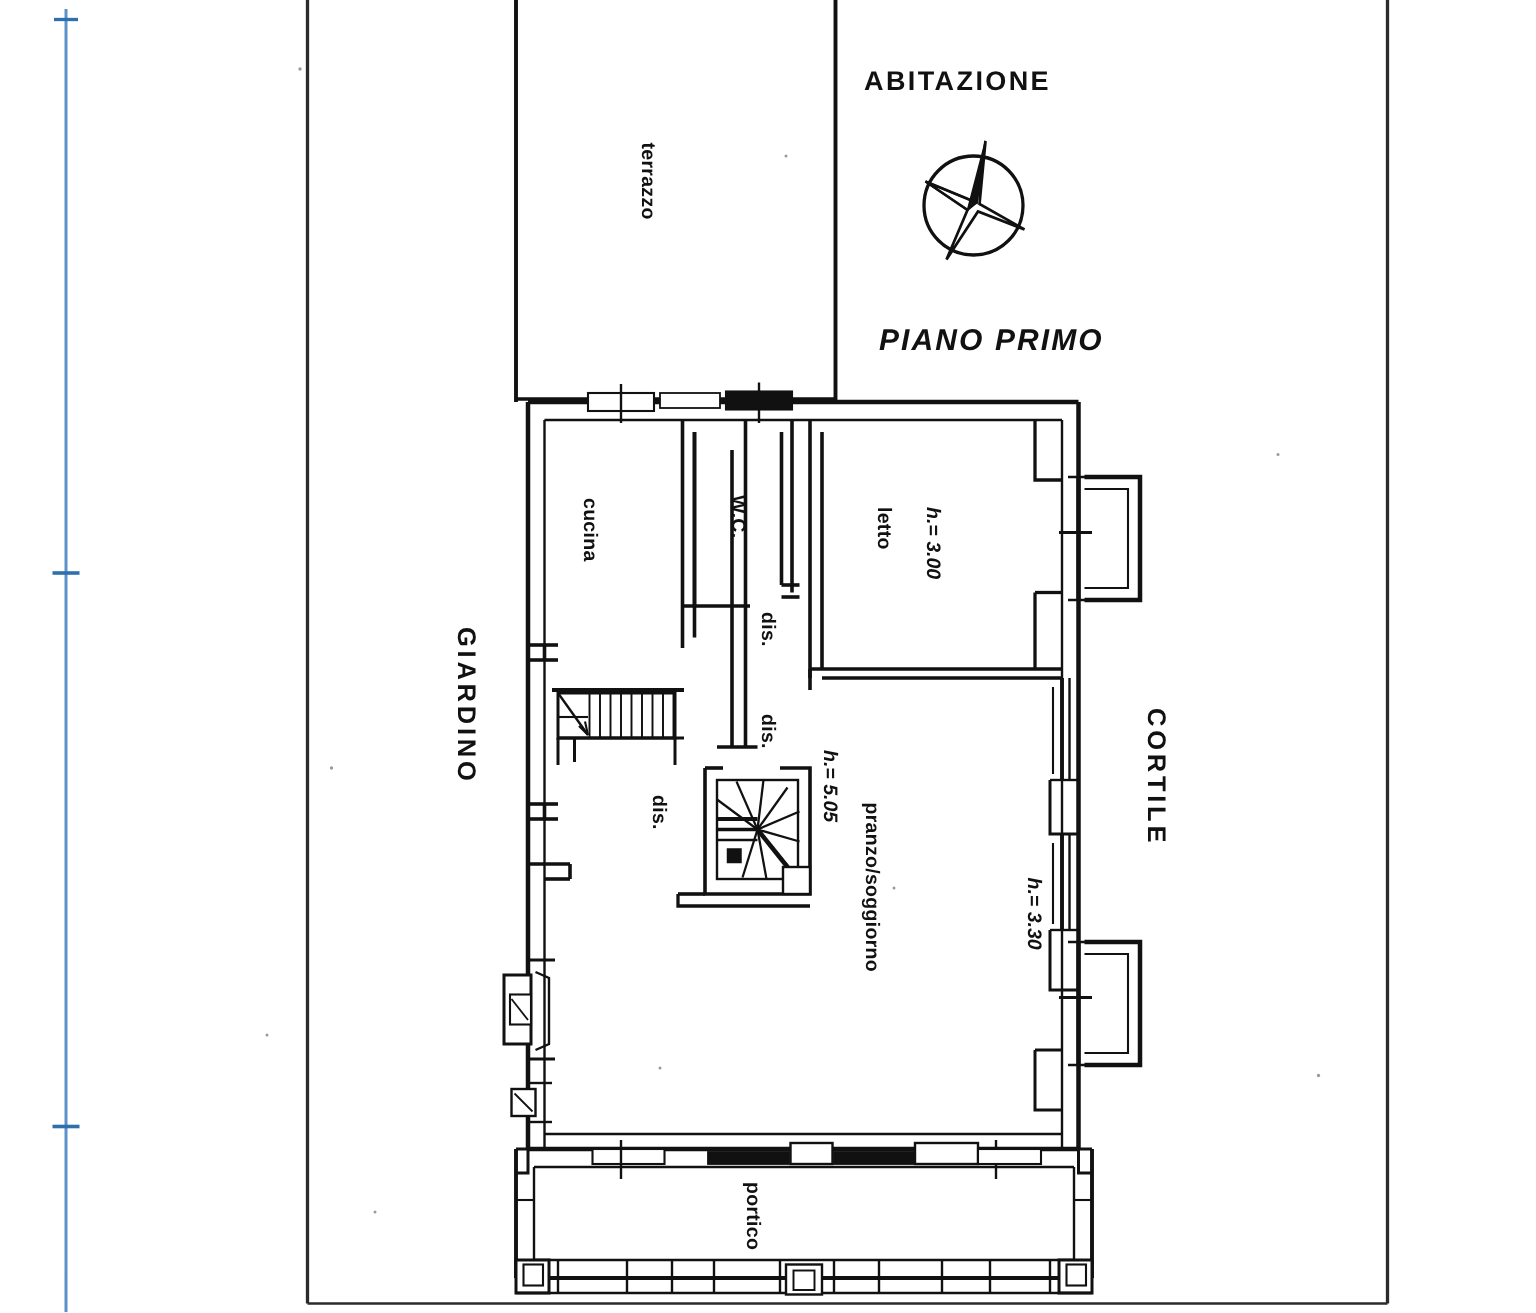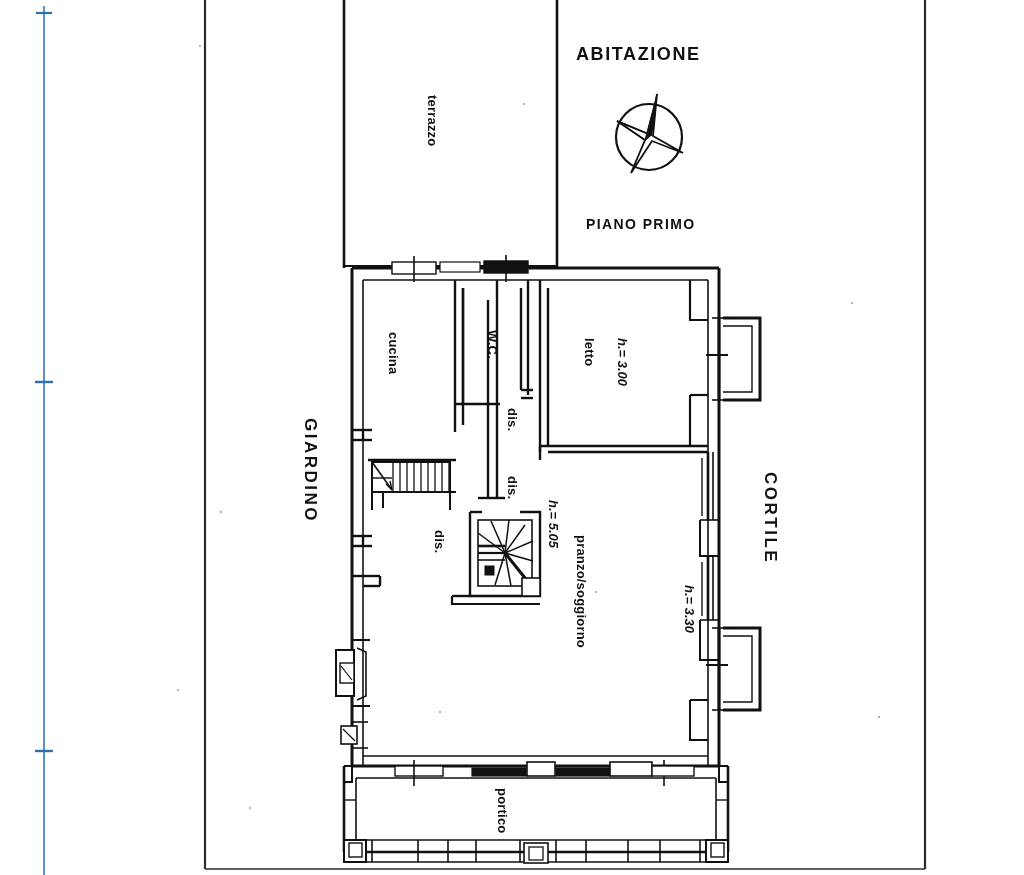--- a/index.html
+++ b/index.html
@@ -7,21 +7,21 @@
   body{width:1024px;height:875px;overflow:hidden;
        font-family:"Liberation Sans", sans-serif;color:#111;}
   #page{position:relative;width:1024px;height:875px;background:#fff;}
   #page svg{position:absolute;left:0;top:0;}
   .lbl{position:absolute;white-space:nowrap;transform-origin:50% 50%;}
   .rot{writing-mode:vertical-rl;}
   .room{font-weight:700;font-size:13px;letter-spacing:.2px;}
   .hgt{font-weight:700;font-size:13px;font-style:italic;}
   .area{font-weight:700;font-size:17px;letter-spacing:2.5px;}
   .title{font-weight:700;font-size:18px;letter-spacing:1.6px;}
-  .sub{font-weight:700;font-size:14px;letter-spacing:1.4px;}
+  .sub{font-weight:700;font-size:20px;letter-spacing:1.4px;font-style:italic;}
 </style>
 </head>
 <body>
 
 <div id="page">
 
   <svg width="1024" height="875" viewBox="0 0 1024 875">
 
     <g>
       <line x1="44" y1="6" x2="44" y2="875" stroke="#3f7fbf" stroke-width="2" opacity=".85"></line>

